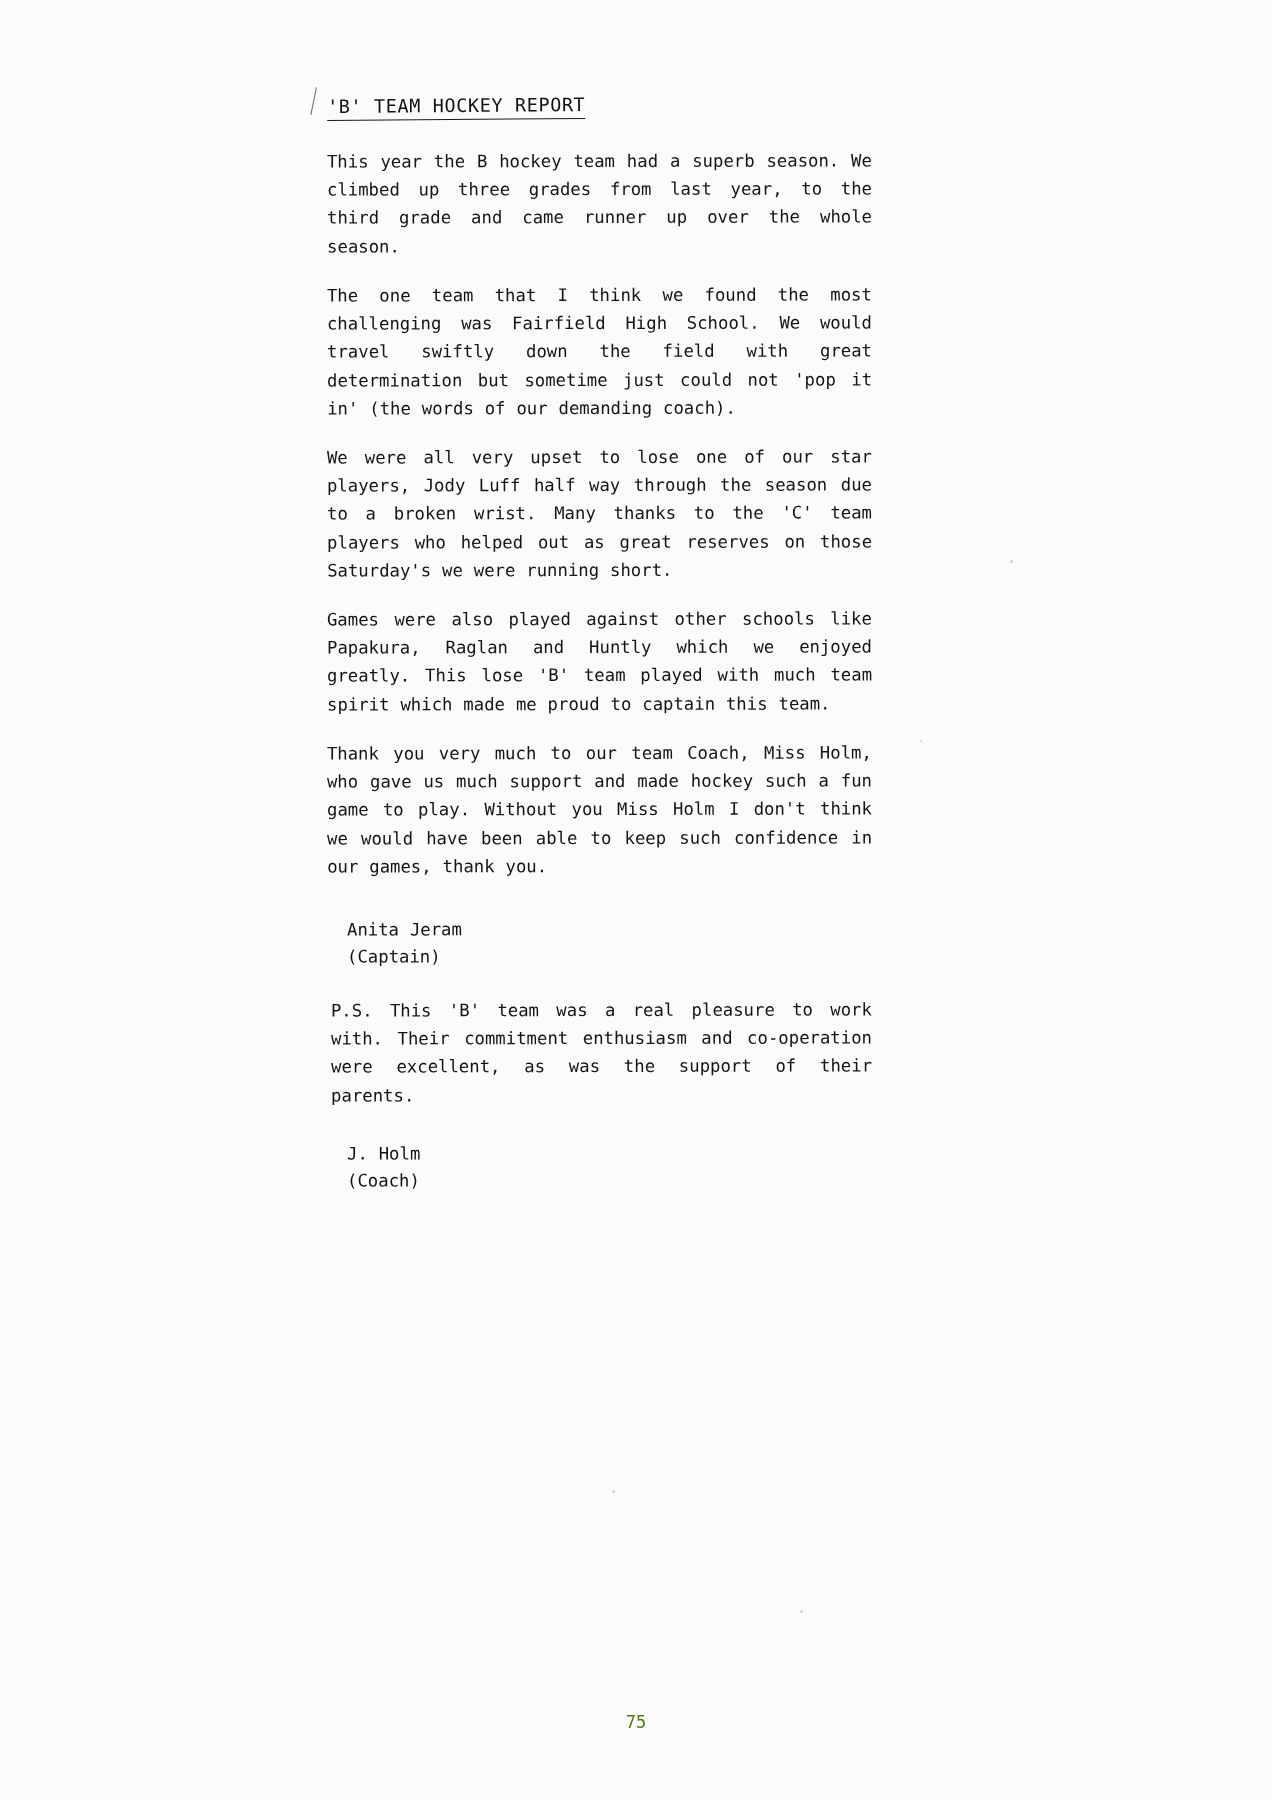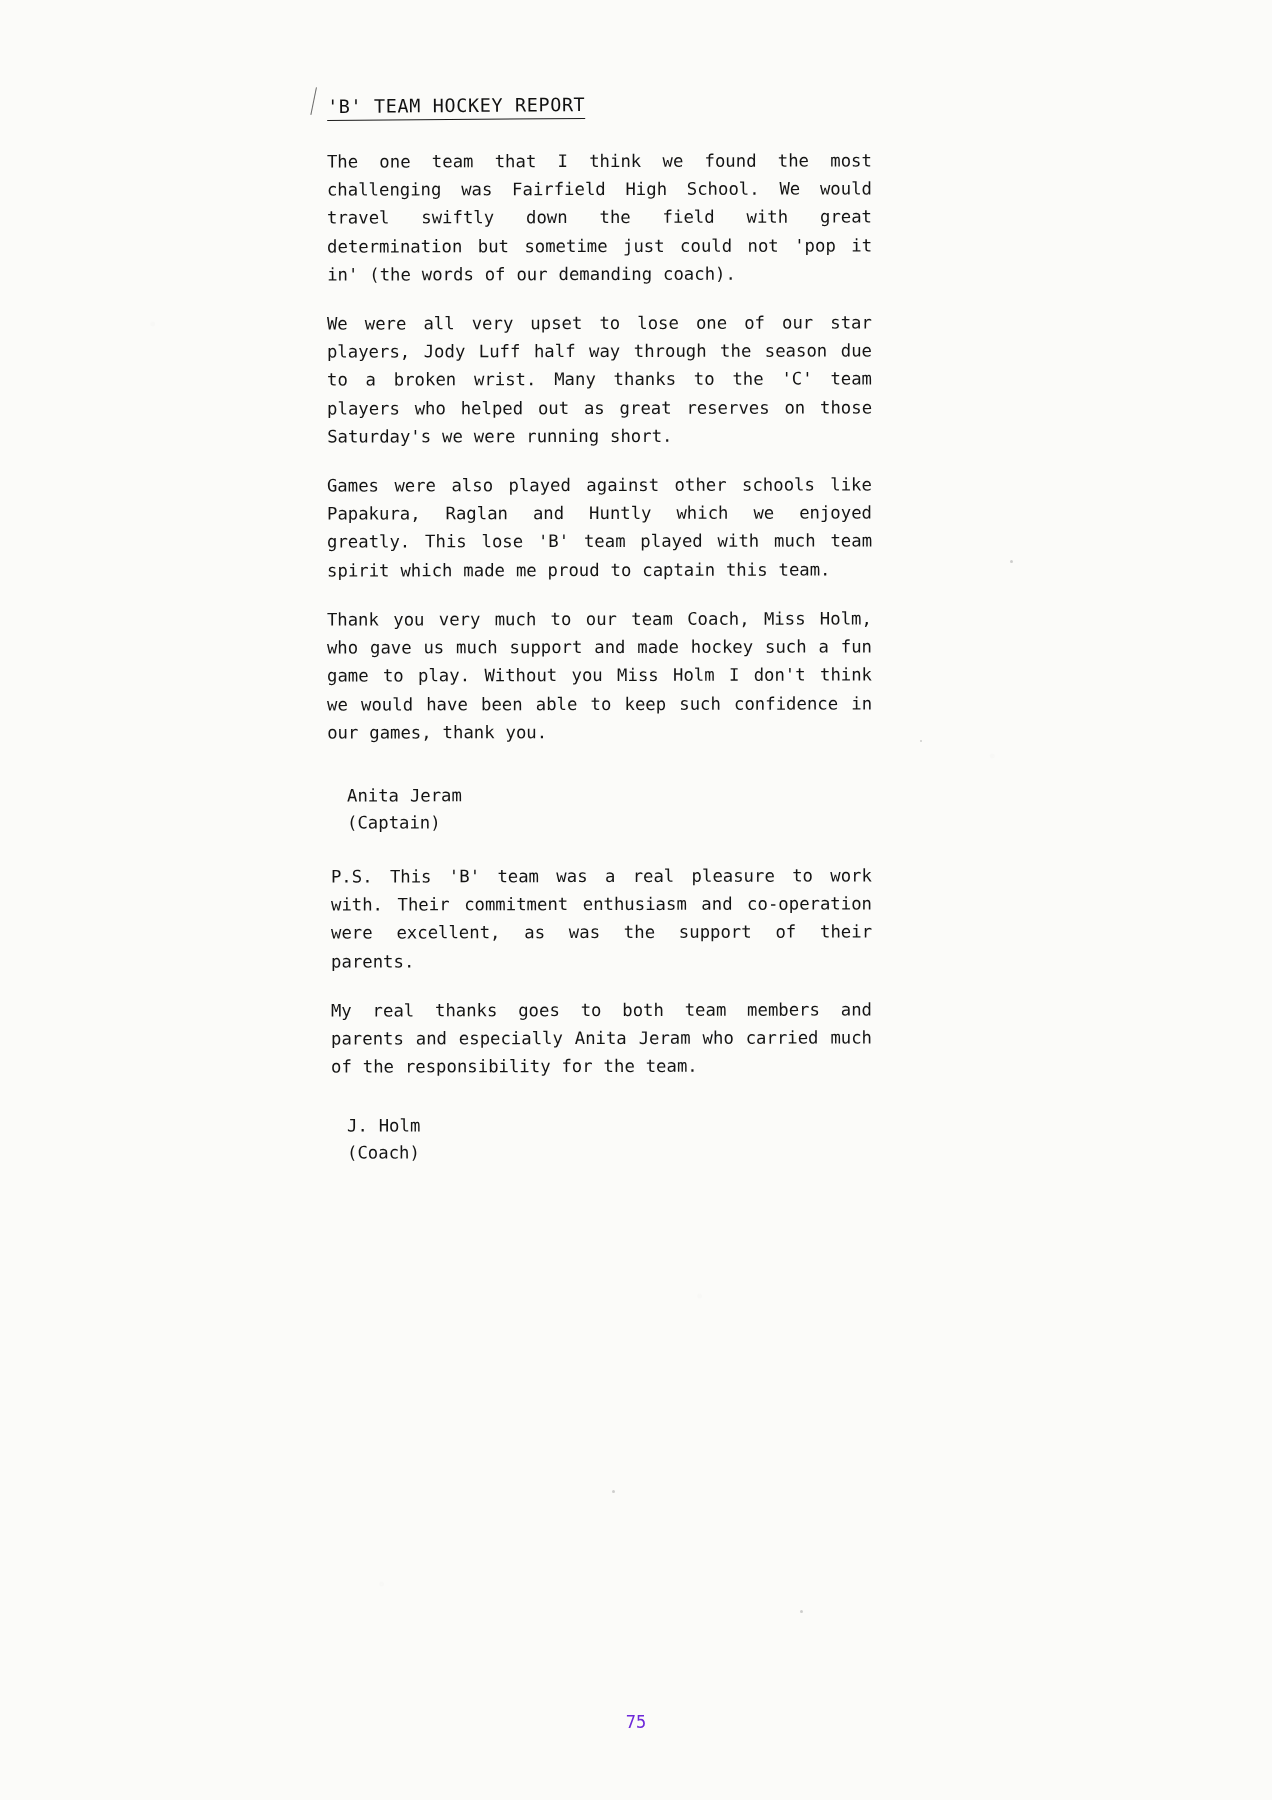--- a/index.html
+++ b/index.html
@@ -100,21 +100,21 @@
   }
 
   .page-number {
     position: absolute;
     left: 0;
     right: 0;
     top: 1712px;
     text-align: center;
     font-family: "DejaVu Sans Mono", monospace;
     font-size: 17px;
-    color: #6d28d9;
+    color: #4d7c0f;
   }
 
   
   .speck {
     position: absolute;
     background: rgba(0,0,0,0.18);
     border-radius: 50%;
     pointer-events: none;
   }
 </style>
@@ -124,30 +124,30 @@
 <div class="page">
   <div class="scan-noise"></div>
 
   <div class="doc">
 
     <div class="title-wrap">
       <span class="title-tick"></span>
       <div class="title">'B' TEAM HOCKEY REPORT</div>
     </div>
 
+    <p class="para">This year the B hockey team had a superb season. We climbed up three grades from last year, to the third grade and came runner up over the whole season.</p>
     <p class="para">The one team that I think we found the most challenging was Fairfield High School. We would travel swiftly down the field with great determination but sometime just could not 'pop it in' (the words of our demanding coach).</p>
     <p class="para">We were all very upset to lose one of our star players, Jody Luff half way through the season due to a broken wrist.   Many thanks to the 'C' team players who helped out as great reserves on those Saturday's we were running short.</p>
     <p class="para">Games were also played against other schools like Papakura, Raglan and Huntly which we enjoyed greatly.   This lose 'B' team played with much team spirit which made me proud to captain this team.</p>
     <p class="para">Thank you very much to our team Coach, Miss Holm, who gave us much support and made hockey such a fun game to play. Without you Miss Holm I don't think we would have been able to keep such confidence in our games, thank you.</p>
 
     <p class="para signature">Anita Jeram
 (Captain)</p>
 
     <p class="para indent">P.S.  This 'B' team was a real pleasure to work with.  Their commitment enthusiasm and co-operation were excellent, as was the support of their parents.</p>
-    <p class="para indent">My real thanks goes to both team members and parents and especially Anita Jeram who carried much of the responsibility for the team.</p>
 
     <p class="para signature-end">J. Holm
 (Coach)</p>
   </div>
 
   <div class="page-number">75</div>
 
   <div class="speck" style="left:1010px; top:560px; width:3px; height:3px;"></div>
   <div class="speck" style="left:920px; top:740px; width:2px; height:2px;"></div>
   <div class="speck" style="left:612px; top:1490px; width:3px; height:3px;"></div>

